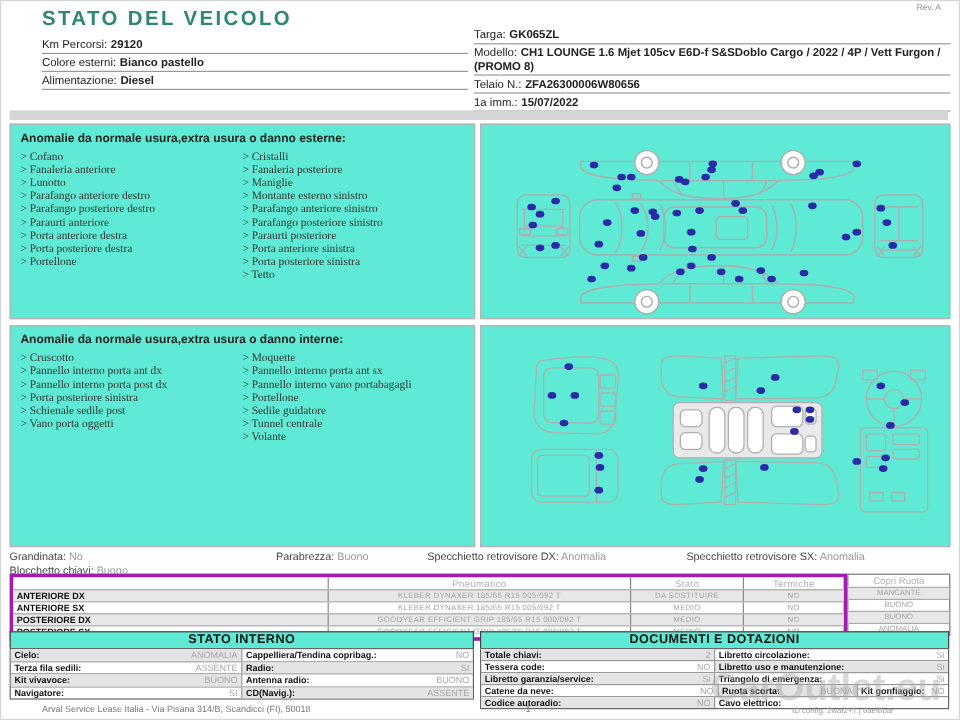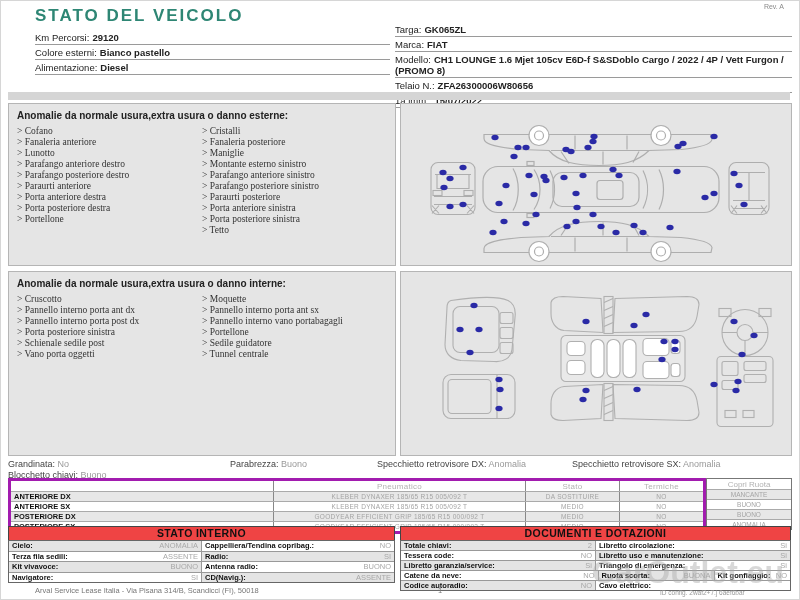--- a/index.html
+++ b/index.html
@@ -11,55 +11,55 @@
   #rev-label{position:absolute;right:16px;top:3px;font-size:7px;color:#8a8a8a;}
   #info-left{position:absolute;left:35px;top:30px;width:355px;}
   #info-right{position:absolute;left:395px;top:22px;width:397px;}
   .field-row{border-bottom:1px solid #9a9a9a;padding:2px 0 1px;font-size:9.5px;color:#222;line-height:11px;}
   .field-row .lbl{margin-right:3px;}
   .field-row .val{font-weight:bold;}
 
   .gray-bar{position:absolute;left:8px;top:92px;width:782px;height:8px;background:#d5d5d5;}
 
   
-  .box{position:absolute;border:1px solid #b5b5b5;background:#e5e5e5;}
+  .box{position:absolute;border:1px solid #b5b5b5;background:#5eead4;}
   #ext-box{left:8px;top:103px;width:386px;height:161px;}
   #ext-diag{left:400px;top:103px;width:390px;height:161px;}
   #int-box{left:8px;top:271px;width:386px;height:183px;}
   #int-diag{left:400px;top:271px;width:390px;height:183px;}
   .box-title{font-size:10px;font-weight:bold;color:#222;margin:6px 8px 5px 8px;}
   .anomaly-cols{display:flex;padding:0 8px;}
   .an-col{width:50%;font-size:9.5px;line-height:11px;color:#333;font-family:Liberation Serif, serif;}
   .an-item{margin-bottom:0;}
   .box svg{position:absolute;inset:0;width:100%;height:100%;}
 
   
   #status-line{position:absolute;left:8px;top:459px;width:784px;height:22px;}
   .st{position:absolute;font-size:9px;color:#444;white-space:nowrap;}
   .st .sval{color:#999;}
-  .st-0{left:0;top:0}.st-1{left:222px;top:0}.st-2{left:369px;top:0}.st-3{left:564px;top:0}.st-4{left:0;top:11px}
+  .st-0{left:0;top:0}.st-1{left:222px;top:0}.st-2{left:348px;top:0}.st-3{left:564px;top:0}.st-4{left:0;top:11px}
 
   
   #tyre-table{position:absolute;left:8px;top:478px;width:692px;border:3px solid #a21caf;background:#fff;}
   .tt-row{display:grid;grid-template-columns:262px 252px 94px 1fr;height:9px;border-top:1px solid #aaa;}
   .tt-row.tt-head{border-top:none;height:10px;}
   .tt-row.shade{background:#e7e7e7;}
   .tt-cell{border-left:1px solid #888;display:flex;align-items:center;justify-content:center;font-size:6.5px;color:#a4a4a4;letter-spacing:.3px;overflow:hidden;white-space:nowrap;}
   .tt-cell:first-child{border-left:none;justify-content:flex-start;padding-left:3px;font-size:7.5px;font-weight:bold;color:#111;letter-spacing:0;}
   .tt-head .tt-cell{font-size:8px;color:#b2b2b2;font-weight:normal;}
   #copri-box{position:absolute;left:706px;top:478px;width:84px;border:1px solid #777;background:#fff;}
   .cb-row{height:9px;display:flex;align-items:center;justify-content:center;font-size:6.5px;color:#a4a4a4;border-top:1px solid #aaa;white-space:nowrap;overflow:hidden;}
   .cb-row.cb-head{height:10px;border-top:none;font-size:8px;color:#b2b2b2;}
   .cb-row.shade{background:#e7e7e7;}
 
   
   .kv-table{position:absolute;top:526px;}
   #stato-interno{left:8px;width:387px;}
   #documenti{left:400px;width:391px;}
-  .tbl-header{background:#ef4444;border:1px solid #444;border-bottom:none;height:13px;line-height:13px;font-weight:bold;font-size:10.5px;text-align:center;letter-spacing:.4px;color:#111;}
+  .tbl-header{background:#5eead4;border:1px solid #444;border-bottom:none;height:13px;line-height:13px;font-weight:bold;font-size:10.5px;text-align:center;letter-spacing:.4px;color:#111;}
   .tbl-body{border:1px solid #666;background:#fff;}
   .kv-row{display:flex;height:9.5px;border-top:1px solid #999;}
   #documenti .kv-row{height:9px;}
   .kv-row:first-child{border-top:none;}
   .kv-cell{flex:1;display:flex;justify-content:space-between;align-items:center;padding:0 3px;border-left:1px solid #999;font-size:7.5px;overflow:hidden;white-space:nowrap;}
   .kv-cell:first-child{border-left:none;}
   .kv-cell.shaded{background:#e4e4e4;}
   .klbl{font-weight:bold;color:#111;}
   .kval{color:#a8a8a8;}
   .kv-cell.c3-0{flex:0 0 49%;}
@@ -80,21 +80,20 @@
 <div id="report-title">STATO DEL VEICOLO</div>
 <div id="rev-label">Rev. A</div>
 
 <div id="info-left">
     <div class="field-row"><span class="lbl">Km Percorsi:</span><span class="val">29120</span></div>
     <div class="field-row"><span class="lbl">Colore esterni:</span><span class="val">Bianco pastello</span></div>
     <div class="field-row"><span class="lbl">Alimentazione:</span><span class="val">Diesel</span></div>
   </div>
 <div id="info-right">
     <div class="field-row"><span class="lbl">Targa:</span><span class="val">GK065ZL</span></div>
-    <div class="field-row"><span class="lbl">Marca:</span><span class="val">FIAT</span></div>
     <div class="field-row"><span class="lbl">Modello:</span><span class="val">CH1 LOUNGE 1.6 Mjet 105cv E6D-f S&amp;SDoblo Cargo / 2022 / 4P / Vett Furgon / (PROMO 8)</span></div>
     <div class="field-row"><span class="lbl">Telaio N.:</span><span class="val">ZFA26300006W80656</span></div>
     <div class="field-row"><span class="lbl">1a imm.:</span><span class="val">15/07/2022</span></div>
   </div>
 
 <div class="gray-bar"></div>
 
 <div id="ext-box" class="box">
   <div class="box-title">Anomalie da normale usura,extra usura o danno esterne:</div>
   <div class="anomaly-cols">
@@ -228,20 +227,21 @@
         <div class="an-item">&gt; Schienale sedile post</div>
         <div class="an-item">&gt; Vano porta oggetti</div>
       </div>
     <div class="an-col" id="int-col-r">
         <div class="an-item">&gt; Moquette</div>
         <div class="an-item">&gt; Pannello interno porta ant sx</div>
         <div class="an-item">&gt; Pannello interno vano portabagagli</div>
         <div class="an-item">&gt; Portellone</div>
         <div class="an-item">&gt; Sedile guidatore</div>
         <div class="an-item">&gt; Tunnel centrale</div>
+        <div class="an-item">&gt; Volante</div>
       </div>
   </div>
 </div>
 
 <div id="int-diag" class="box">
   <svg id="int-svg" viewBox="0 0 390 182">
     <g stroke="#b0b0b0" fill="none" stroke-width="1.1">
       <g>
         <path d="M50,28 C78,24 98,24 107,28 C113,31 115,37 114,45 L111,77 C110,85 103,90 93,89 L60,88 C50,87 44,81 44,72 L46,35 C46,31 47,29 50,28 Z"></path>
         <rect x="52" y="34" width="46" height="46" rx="7"></rect>

